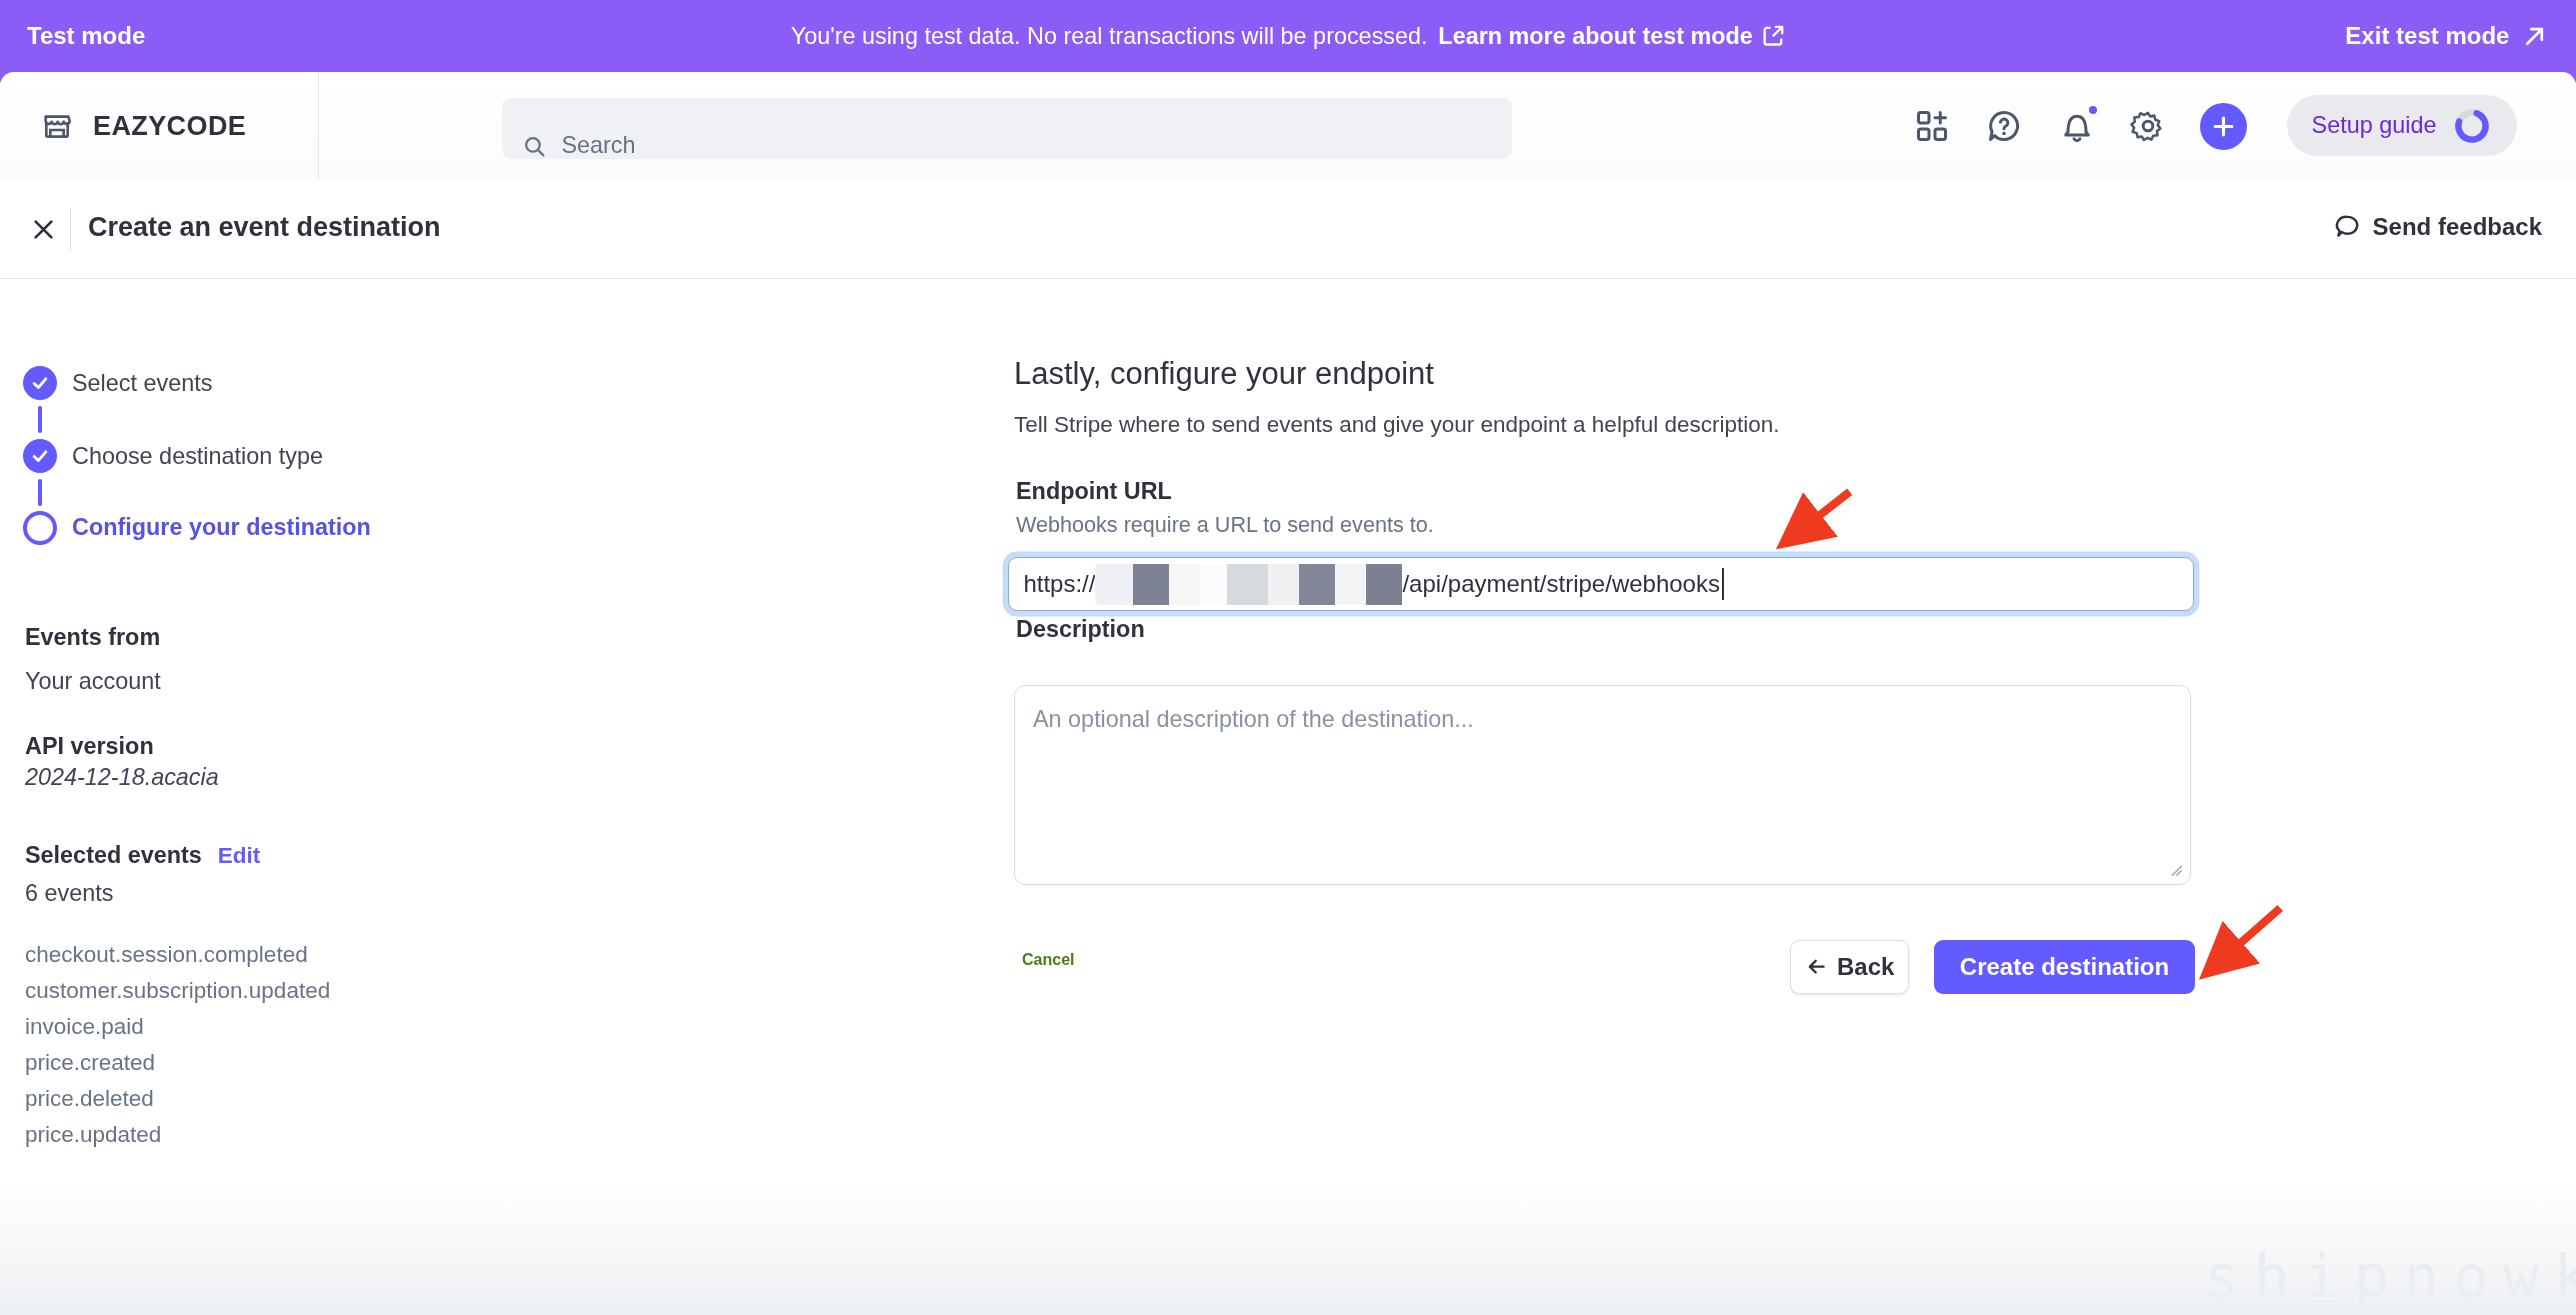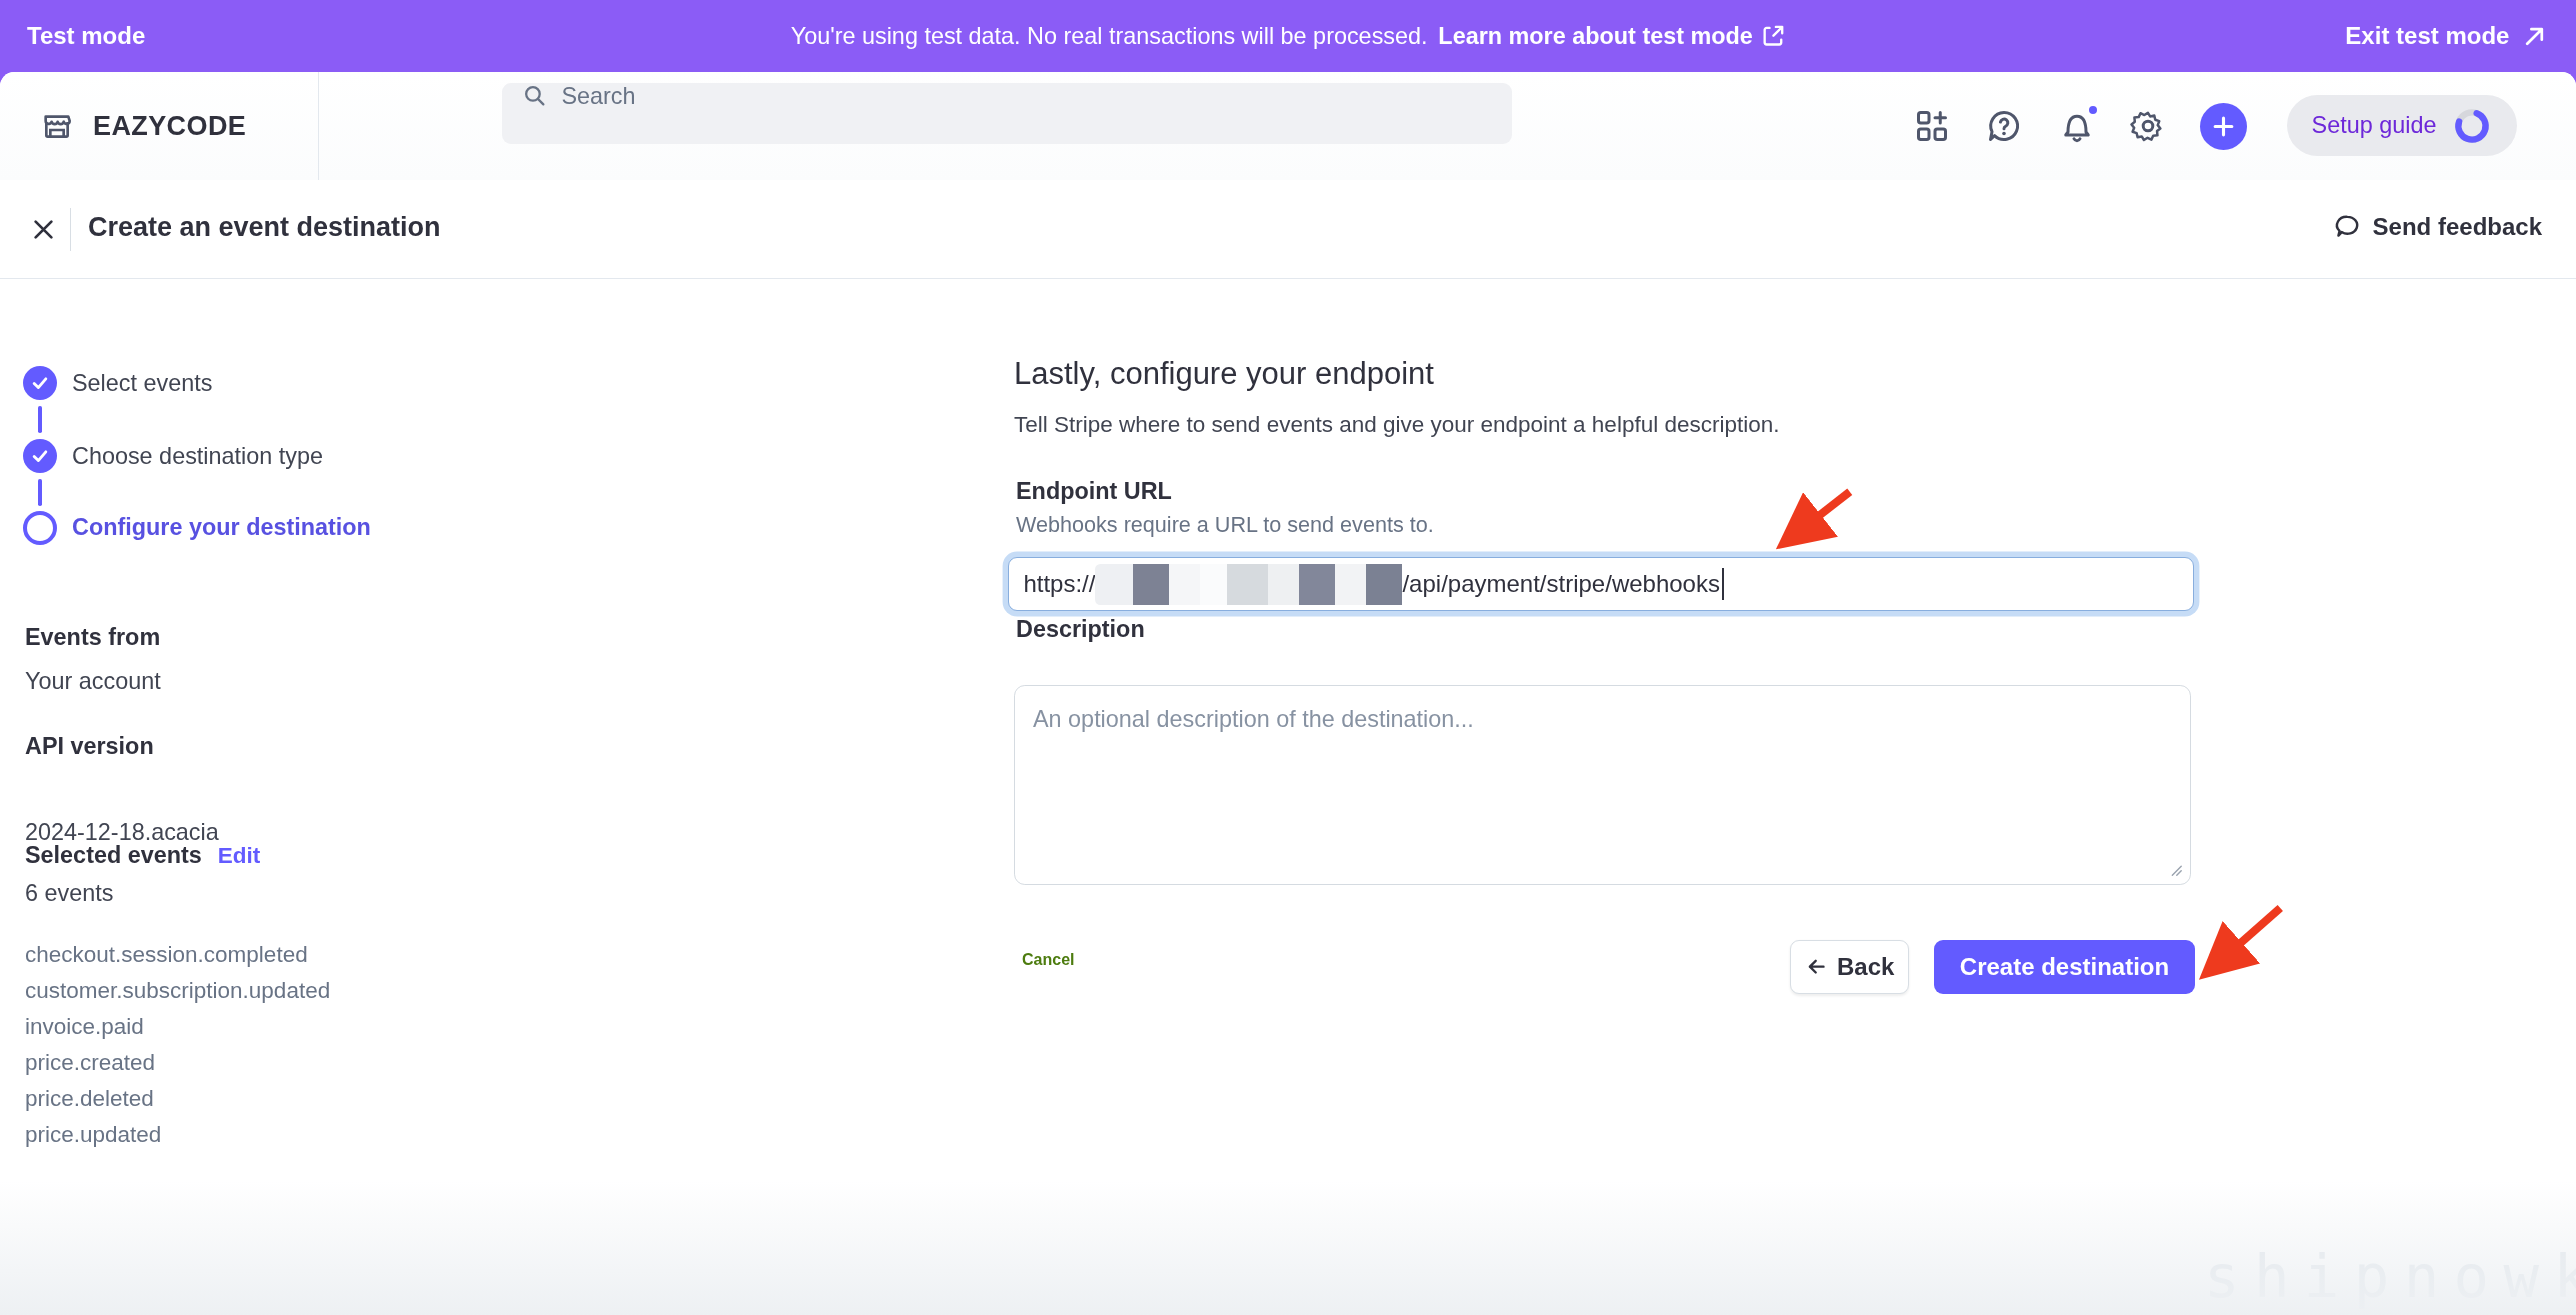--- a/index.html
+++ b/index.html
@@ -16,21 +16,21 @@
 
   
   .app { position:absolute; left:0; top:72px; width:2576px; height:1244px; background:#fff; border-radius:14.4px 14.4px 0 0; overflow:hidden; }
   .bottom-fade { position:absolute; left:0; bottom:0; width:100%; height:135px; background:linear-gradient(to bottom, rgba(238,241,244,0), #edf0f3); pointer-events:none; }
 
   
   .header { position:absolute; left:0; top:0; width:2576px; height:108px; background:linear-gradient(#ffffff, #fbfcfd); }
   .header-divider { position:absolute; left:318px; top:0; width:0.9px; height:108px; background:#e3e8ee; }
   .brand { position:absolute; left:41px; top:0; height:108px; display:flex; align-items:center; gap:20px; cursor:pointer; }
   .brand-name { font-size:27px; font-weight:700; color:#30313d; letter-spacing:0.4px; }
-  .search { position:absolute; left:502px; top:11px; width:1010px; height:61px; background:#f0f1f4; border-radius:9px; display:flex; align-items:flex-start; padding:0 20px; gap:14.4px; cursor:text; }
+  .search { position:absolute; left:502px; top:26px; width:1010px; height:61px; background:#f0f1f4; border-radius:9px; display:flex; align-items:flex-end; padding:0 20px; gap:14.4px; cursor:text; }
   .search-ph { font-size:23.4px; color:#687385; }
   .hicon { width:50px; height:50px; display:flex; align-items:center; justify-content:center; cursor:pointer; position:relative; }
   .icon-grid   { position:absolute; left:1907px; top:29px; }
   .icon-help   { position:absolute; left:1979px; top:29px; }
   .icon-bell   { position:absolute; left:2052px; top:29px; }
   .icon-gear   { position:absolute; left:2123px; top:29px; }
   .plus-btn { position:absolute; left:2200px; top:31px; width:47px; height:47px; border-radius:50%; background:#635BFF; display:flex; align-items:center; justify-content:center; cursor:pointer; }
   .bell-dot { position:absolute; right:1.8px; top:1.8px; width:14.4px; height:14.4px; border-radius:50%; background:#635BFF; border:3.6px solid #fff; }
   .setup-pill { position:absolute; left:2287px; top:23.4px; width:230px; height:61px; border-radius:31px; background:#e9eaee; display:flex; align-items:center; justify-content:center; gap:16px; cursor:pointer; }
   .setup-pill span { font-size:23.4px; color:#6d28d9; }
@@ -202,21 +202,21 @@
 
       <div class="step-circle current" style="left:22.5px; top:439px;"></div>
       <div class="step-label current" style="top:442px;">Configure your destination</div>
     </div>
 
     <div>
       <div class="sum-label" style="top:552px;">Events from</div>
       <div class="sum-value" style="top:596px;">Your account</div>
 
       <div class="sum-label" style="top:661px;">API version</div>
-      <div class="sum-value" style="top:747px;">2024-12-18.acacia</div>
+      <div class="sum-value" style="top:692px;font-style:italic;">2024-12-18.acacia</div>
 
       <div class="sum-label" style="top:770px;">
         <span>Selected events</span><span class="edit-link">Edit</span>
       </div>
       <div class="sum-value" style="top:808px;text-align:center;">6 events</div>
 
       <div class="events-list">
         <div>checkout.session.completed</div>
         <div>customer.subscription.updated</div>
         <div>invoice.paid</div>

